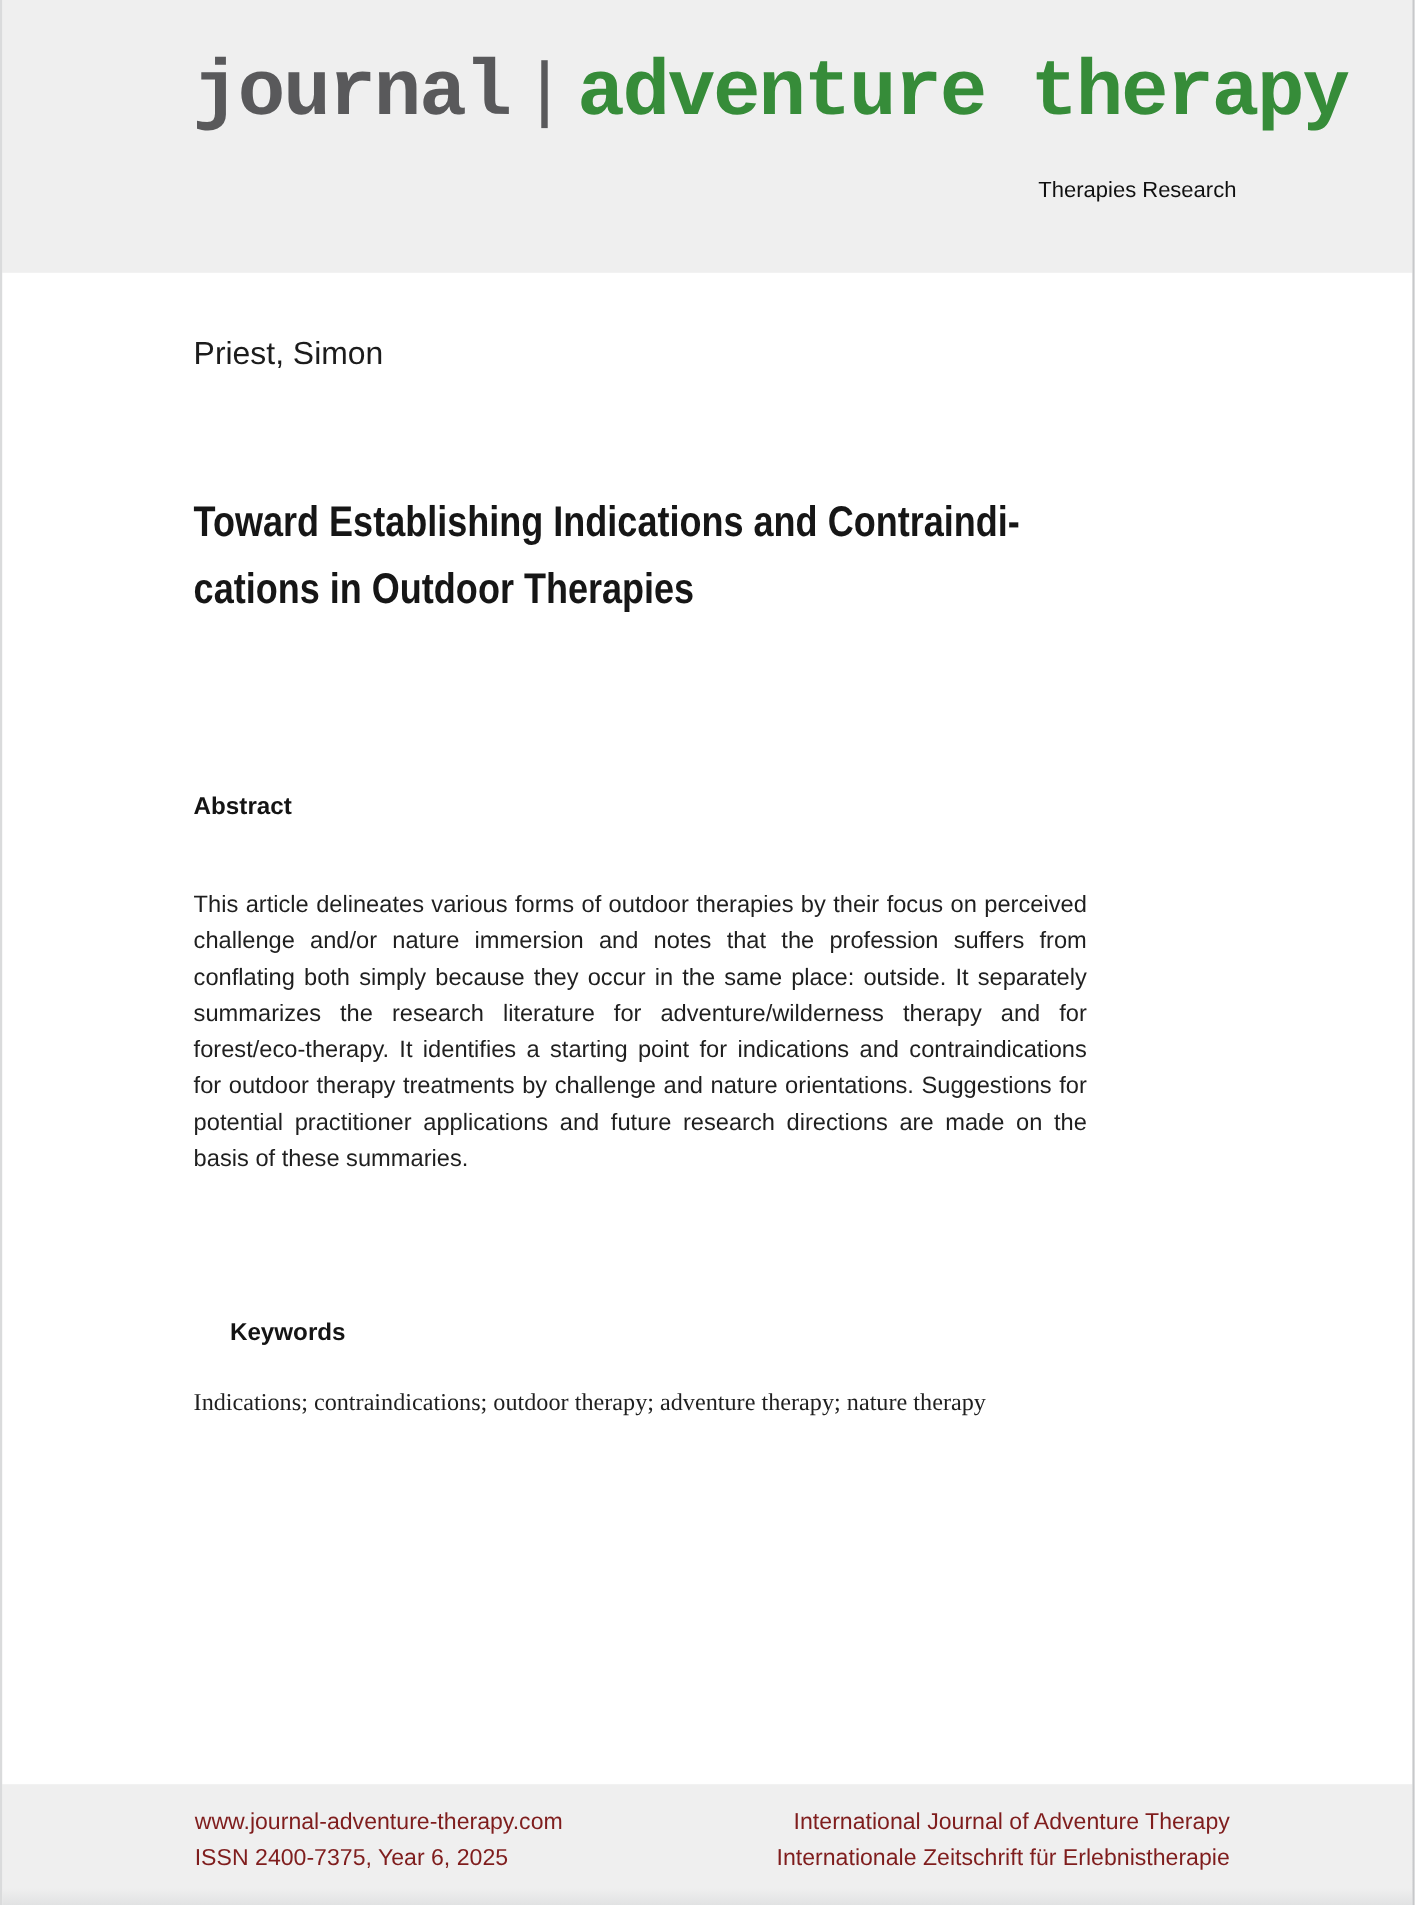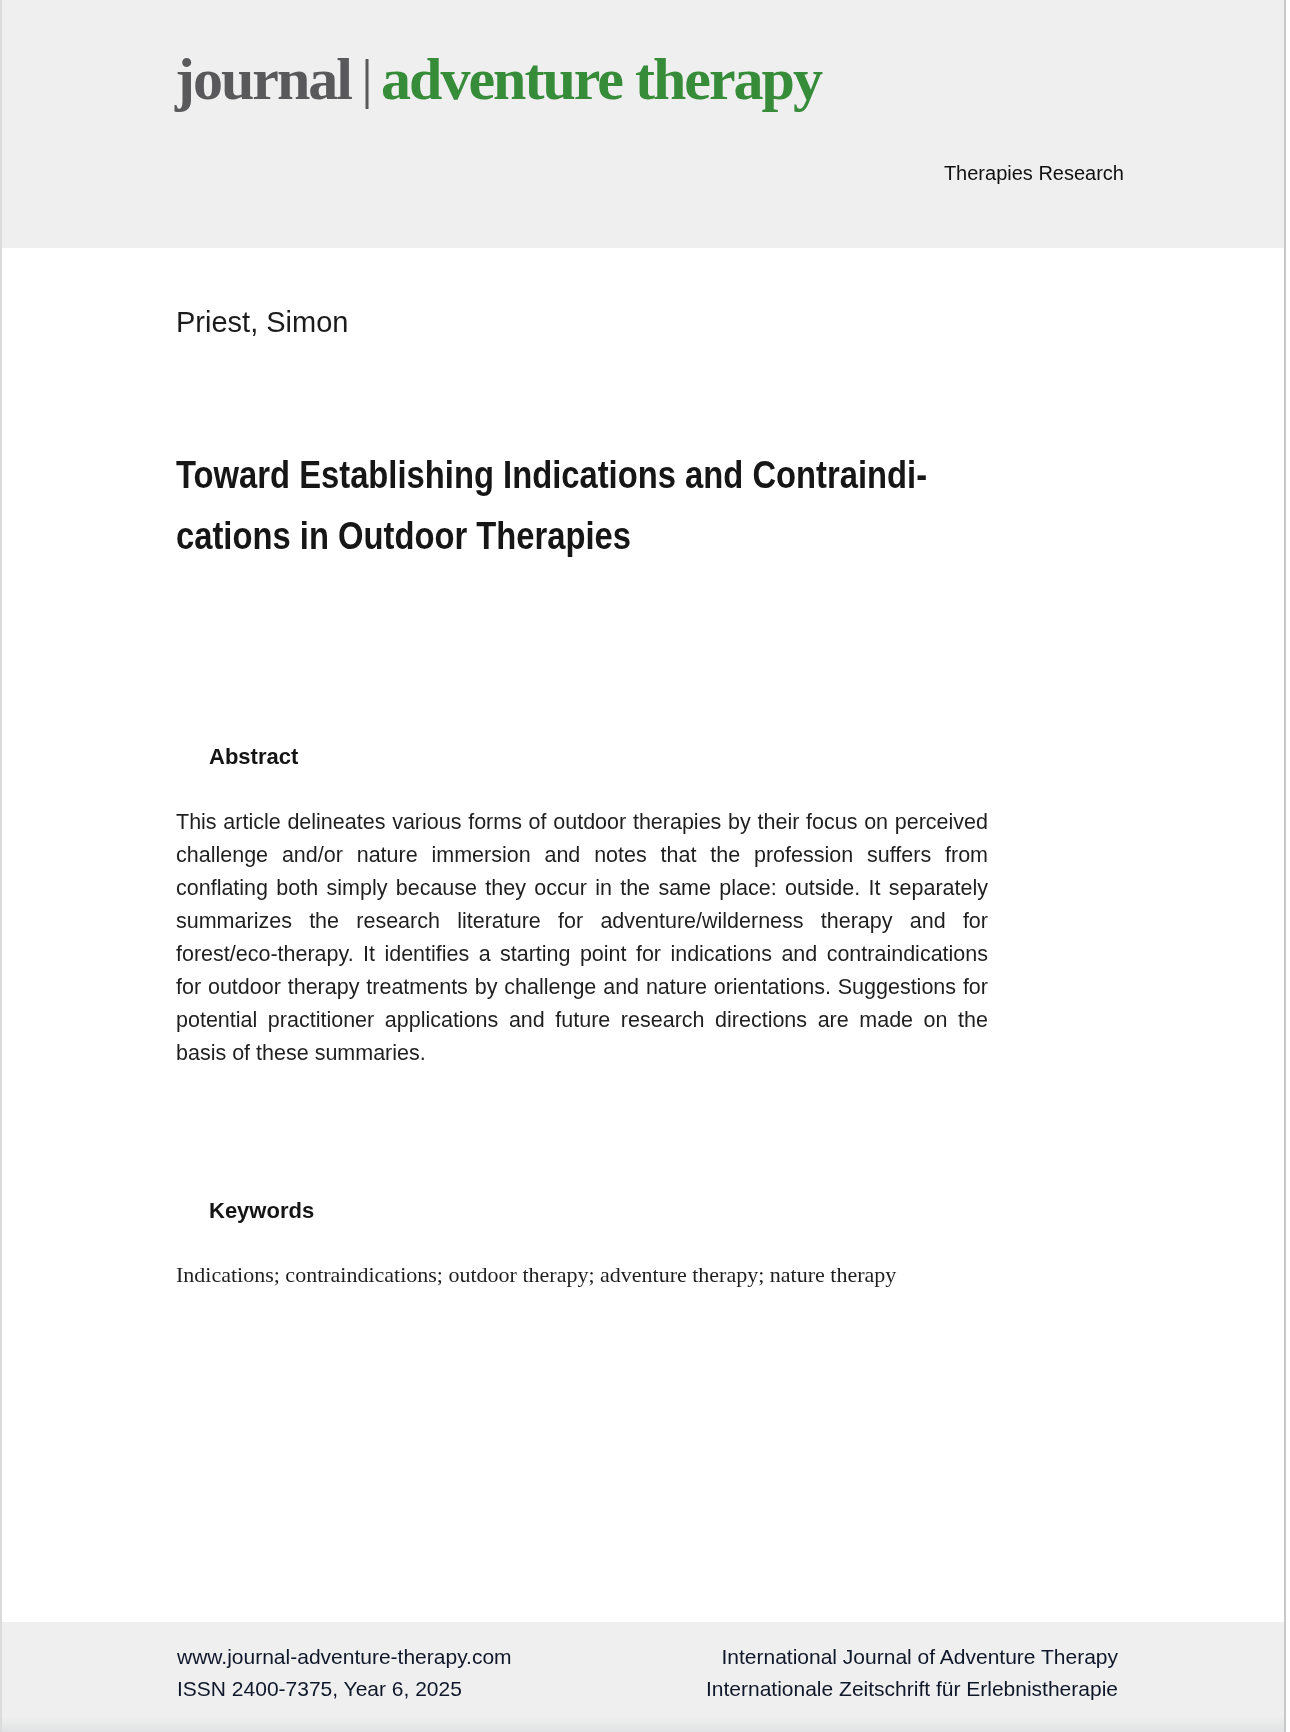--- a/index.html
+++ b/index.html
@@ -23,23 +23,23 @@
   .band {
     position: absolute; left: 2px; width: 1282px; background: #efefef;
   }
   .header-band { top: 0; height: 248px; }
   .footer-band {
     top: 1622px; height: 110px;
     background: linear-gradient(180deg, #efefef 0%, #efefef 86%, #e1e2e3 100%);
   }
   .logo {
     position: absolute; left: 173px; top: 46px;
-    font-family: Liberation Serif, serif;
+    font-family: Liberation Mono, monospace;
     font-weight: 700;
-    font-size: 60px;
+    font-size: 72px;
     line-height: 1.1;
     letter-spacing: -2px;
     white-space: nowrap;
   }
   .logo .sep {
     display: inline-block;
     margin: 0 10px;
     font-weight: 400;
     transform: scaleY(0.92);
   }
@@ -60,34 +60,34 @@
     font-size: 39px; font-weight: 700; color: #161616;
     line-height: 61px;
     transform: scaleX(0.84);
     transform-origin: 0 0;
     white-space: nowrap;
   }
   .section-heading {
     position: absolute; left: 176px;
     font-size: 22px; font-weight: 700; color: #141414;
   }
-  .abstract-heading { top: 744px; margin-left: 33px; }
+  .abstract-heading { top: 720px; }
   .keywords-heading { top: 1198px; margin-left: 33px; }
   .abstract-body {
     position: absolute; left: 176px; top: 806px; width: 812px;
     font-size: 21.5px; line-height: 33px; color: #1f1f1f;
     text-align: justify;
   }
   .keywords-body {
     position: absolute; left: 176px; top: 1262px; width: 900px;
     font-size: 22px; color: #1f1f1f; font-family: Liberation Serif, serif;
   }
   .footer-col {
     position: absolute; top: 1641px;
-    font-size: 21px; line-height: 32px; color: #0f172a;
+    font-size: 21px; line-height: 32px; color: #7f1d1d;
   }
   .footer-left { left: 177px; }
   .footer-right { right: 172px; text-align: right; }
 </style>
 </head>
 <body>
 
 <div class="page">
 
   <div class="band header-band">

